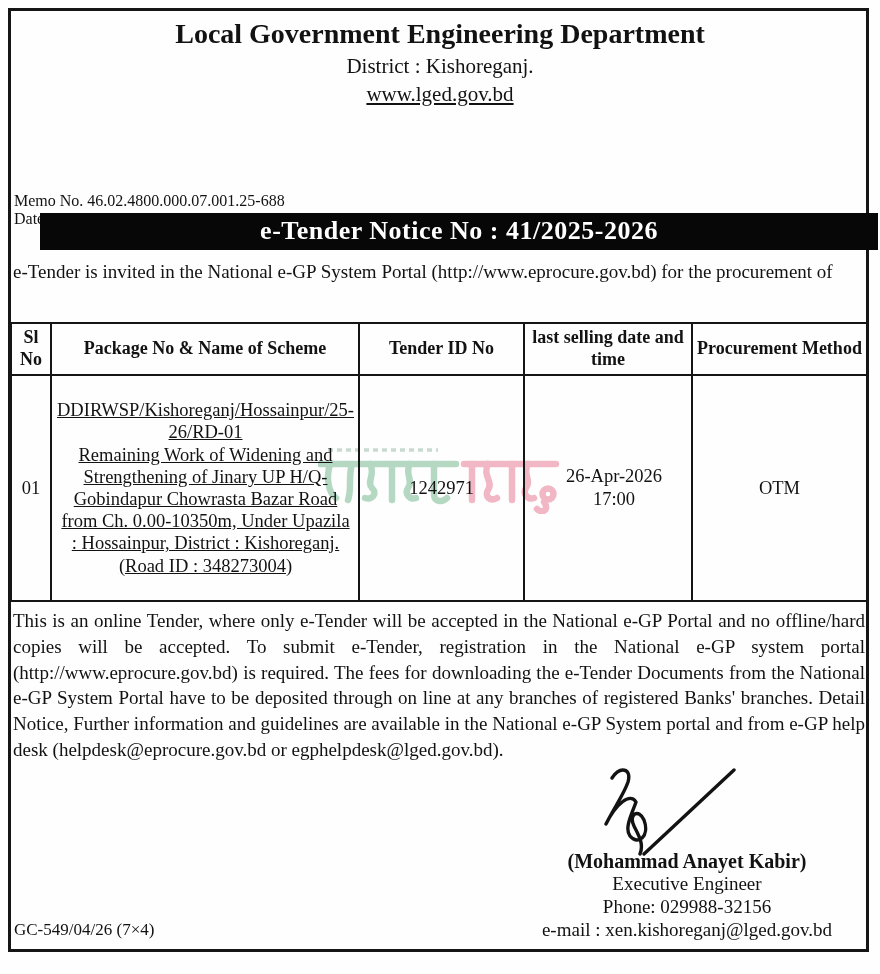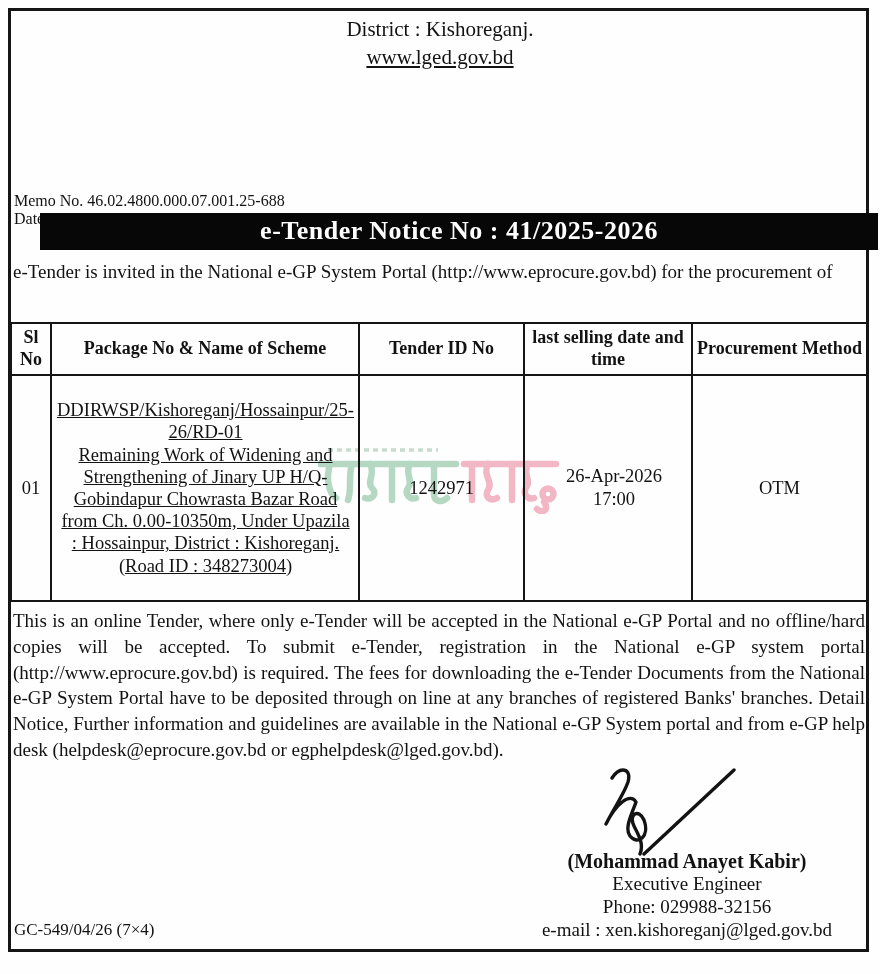--- a/index.html
+++ b/index.html
@@ -41,20 +41,21 @@
 
   .footer-code { position:absolute; left:14px; top:920px; font-size:17px; }
 </style>
 </head>
 <body>
 
 <div class="page">
   <div class="frame"></div>
 
   <div class="header">
+    <div class="h-line2">Local Government Engineering Department</div>
     <div class="h-line4">District : Kishoreganj.</div>
     <div class="h-line5">www.lged.gov.bd</div>
   </div>
 
   <div class="memo-row">
     <span>Memo No. 46.02.4800.000.07.001.25-688</span>
     <span>Date : 31/03/2026</span>
   </div>
 
   <div class="banner">

